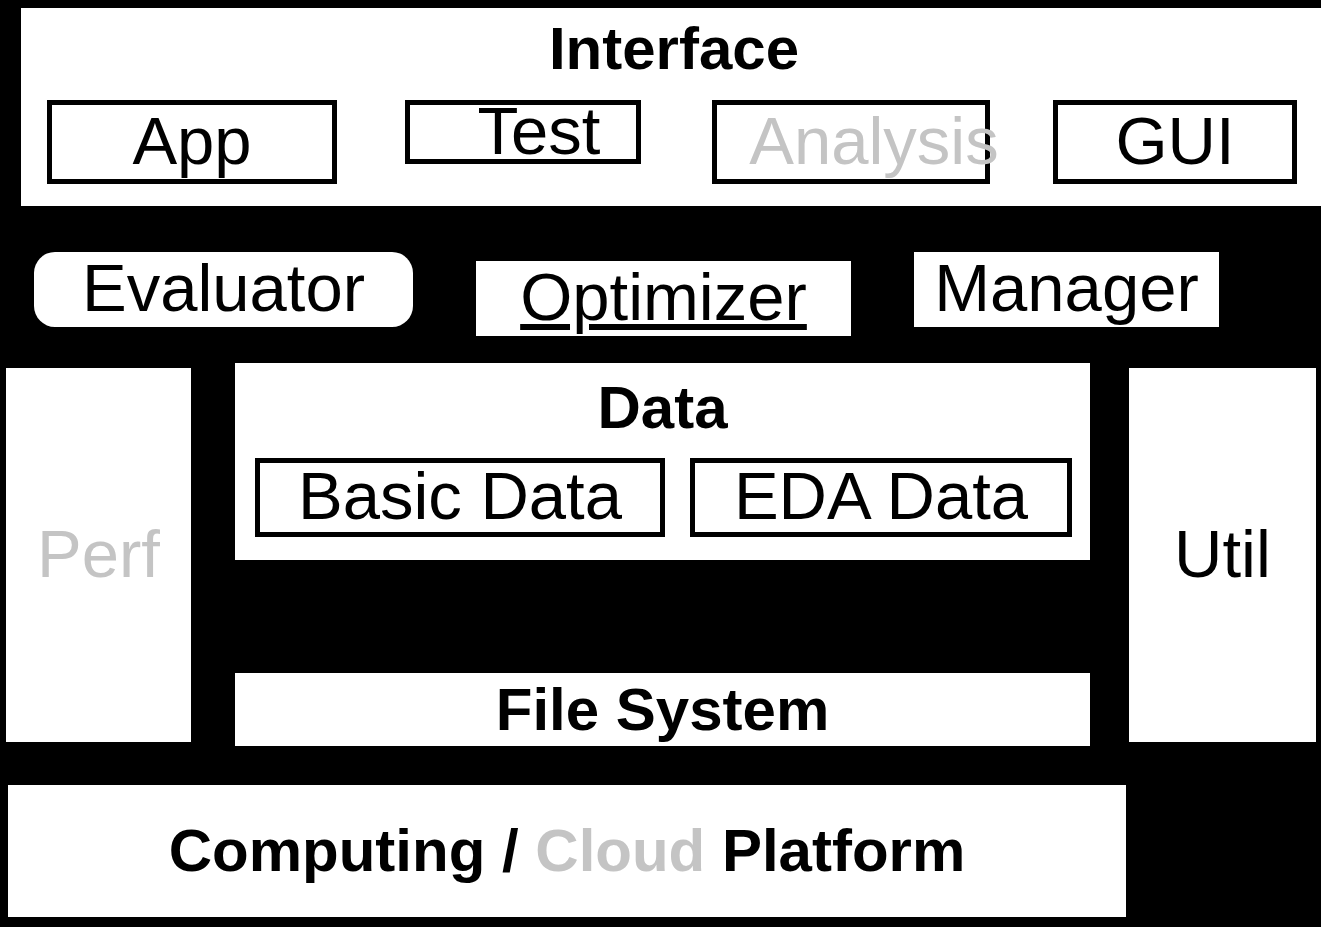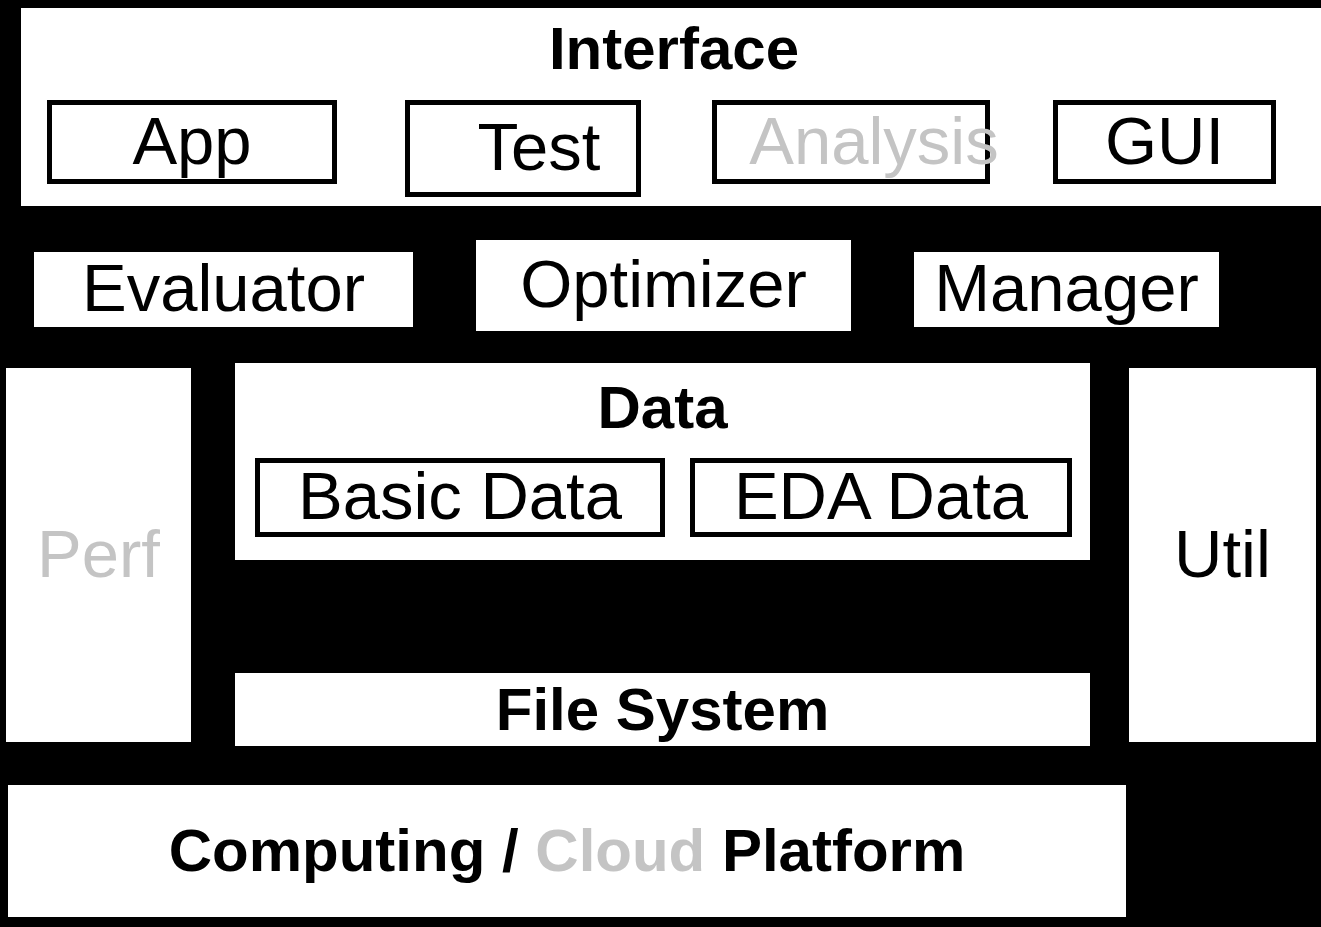--- a/index.html
+++ b/index.html
@@ -52,27 +52,27 @@
     background: #fff;
     display: flex;
     align-items: center;
     justify-content: center;
   }
 
   
   .interface-panel { left: 8px; top: 8px; width: 1306px; height: 198px; margin-left: 13px; }
   .interface-title { position: absolute; left: 0; right: 0; top: 8px; text-align: center; }
   .box-app      { left: 26px;   top: 92px; width: 290px; height: 84px; }
-  .box-test     { left: 384px;  top: 92px; width: 236px; height: 97px; padding-left: 32px; }
+  .box-test     { left: 384px;  top: 92px; width: 236px; height: 64px; padding-left: 32px; }
   .box-analysis { left: 691px;  top: 92px; width: 278px; height: 84px; padding-left: 46px; }
-  .box-gui      { left: 1032px; top: 92px; width: 223px; height: 84px; }
+  .box-gui      { left: 1032px; top: 92px; width: 244px; height: 84px; }
 
   
-  .box-evaluator { left: 34px;  top: 252px; width: 379px; height: 75px; }
-  .box-optimizer { left: 476px; top: 240px; width: 375px; height: 91px; }
+  .box-evaluator { left: 34px;  top: 252px; width: 379px; height: 75px; border-radius: 21px; }
+  .box-optimizer { left: 476px; top: 261px; width: 375px; height: 75px; text-decoration: underline; }
   .box-manager   { left: 914px; top: 252px; width: 305px; height: 75px; }
 
   
   .perf-column { left: 6px;    top: 368px; width: 185px; height: 374px; }
   .util-column { left: 1129px; top: 368px; width: 187px; height: 374px; }
 
   .data-panel { left: 235px; top: 363px; width: 855px; height: 197px; }
   .data-title { position: absolute; left: 0; right: 0; top: 12px; text-align: center; }
   .box-basic-data { left: 20px;  top: 95px; width: 410px; height: 79px; }
   .box-eda-data   { left: 455px; top: 95px; width: 382px; height: 79px; }

